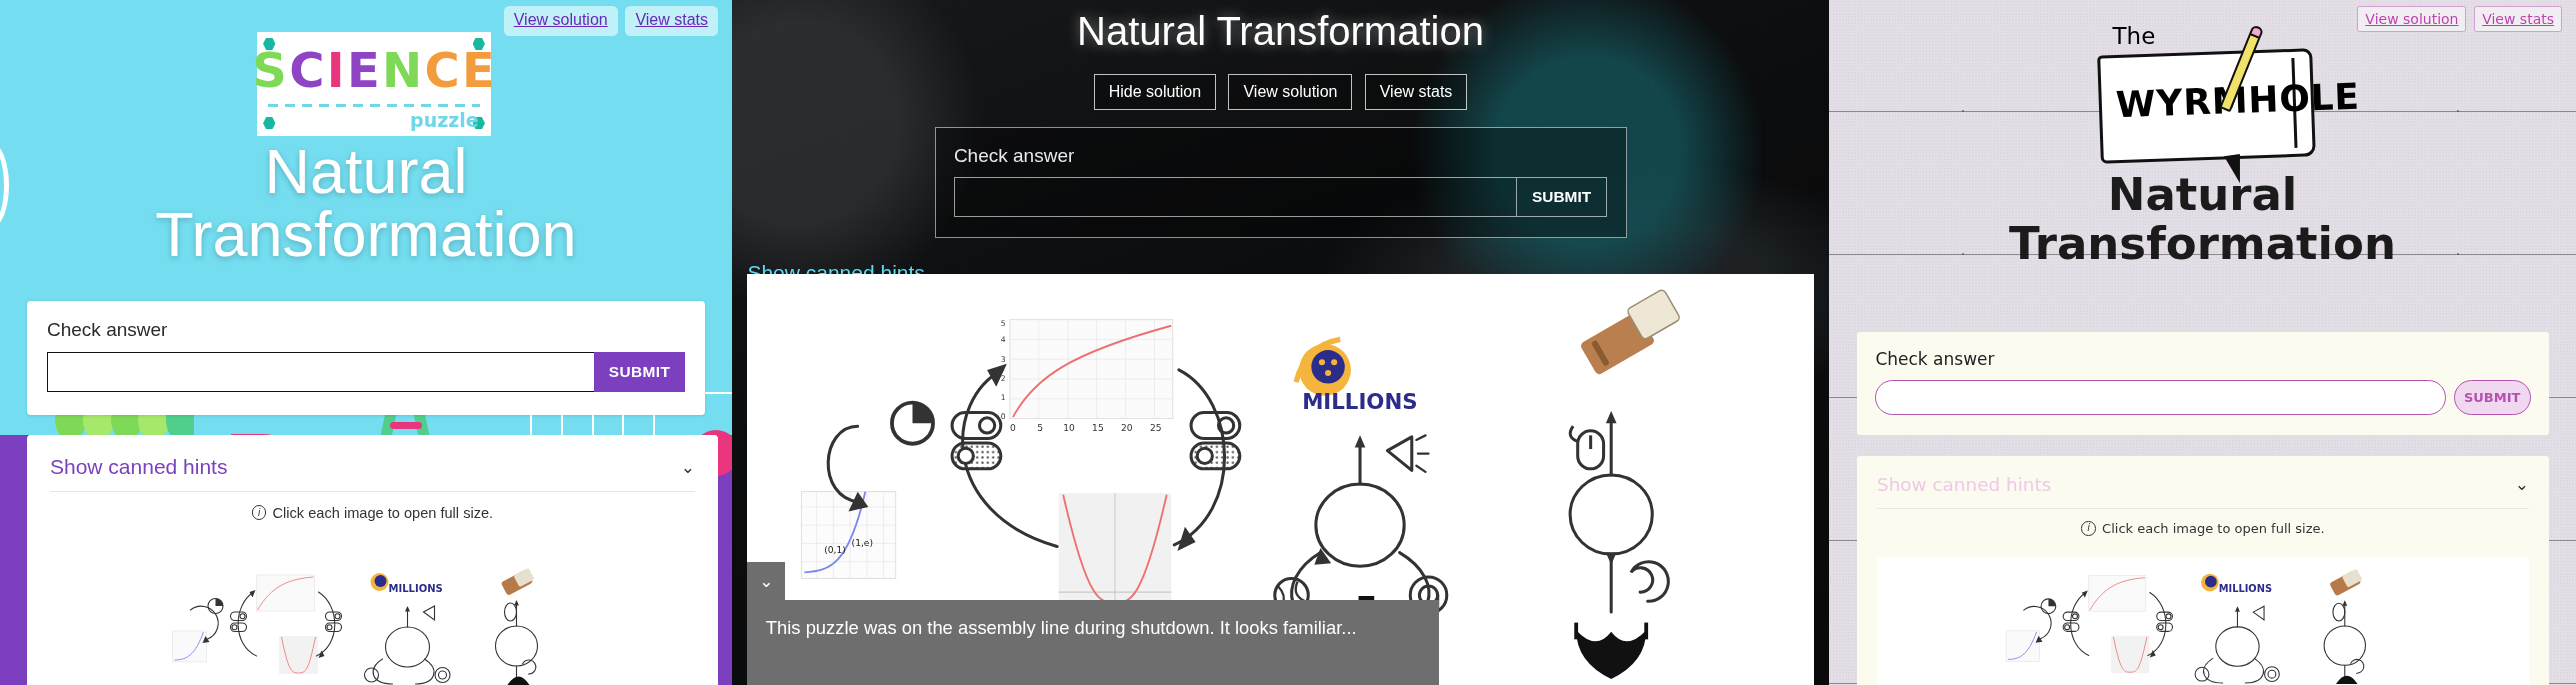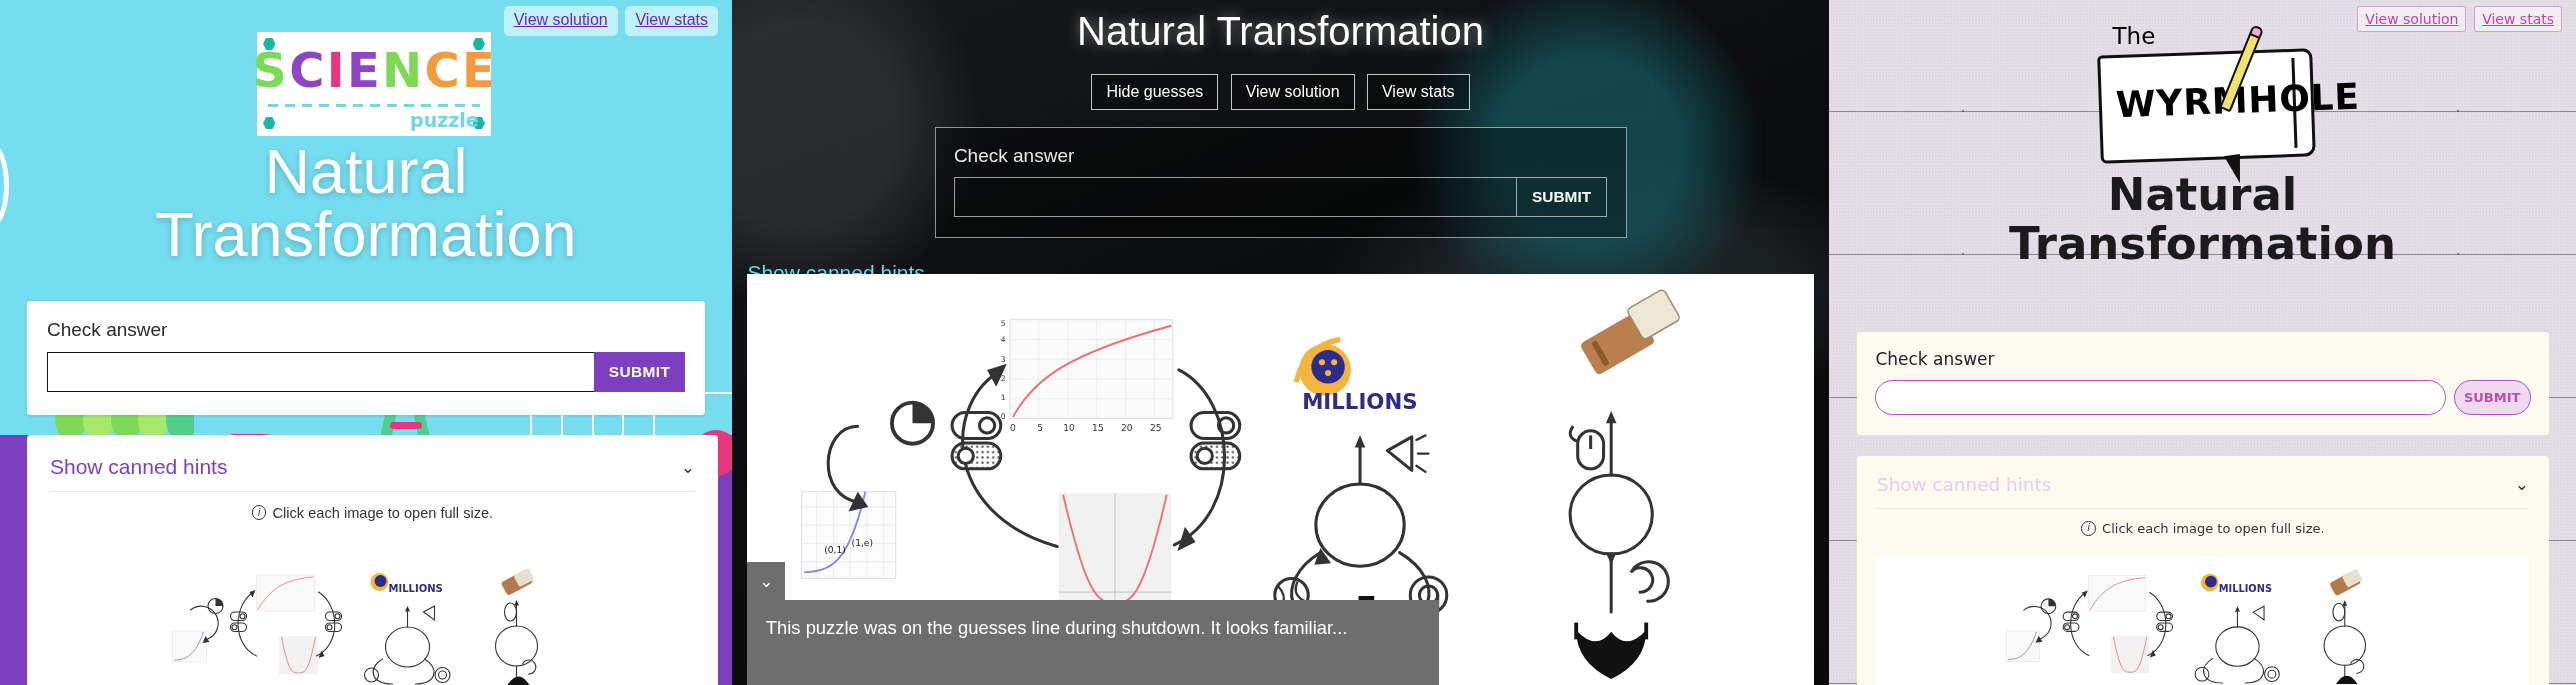--- a/index.html
+++ b/index.html
@@ -358,21 +358,21 @@
       </div>
     </div>
   </section>
 
   <section class="panel-dark">
     <div class="dk-hex"></div>
 
     <h1 class="dk-title">Natural Transformation</h1>
 
     <div class="dk-btns">
-      <button class="dk-btn">Hide guesses</button>
+      <button class="dk-btn">Hide solution</button>
       <button class="dk-btn">View solution</button>
       <button class="dk-btn">View stats</button>
     </div>
 
     <div class="dk-card">
       <div class="fieldlabel">Check answer</div>
       <div class="inputrow">
         <input type="text" placeholder="" style="">
         <button class="submit-dark">SUBMIT</button>
       </div>
@@ -516,21 +516,21 @@
           <line x1="1084" y1="458" x2="1084" y2="480" stroke="#111" stroke-width="5"></line>
           <line x1="1176" y1="458" x2="1176" y2="480" stroke="#111" stroke-width="5"></line>
         </g>
 
         <text x="788" y="512" font-size="118" font-weight="bold" fill="#111" font-family="DejaVu Sans, sans-serif">k</text>
       </svg>
     </div>
 
     <div class="toast-wrap">
       <div class="toast-tab">⌄</div>
-      <div class="toast-body">This puzzle was on the guesses line during shutdown. It looks familiar...</div>
+      <div class="toast-body">This puzzle was on the assembly line during shutdown. It looks familiar...</div>
     </div>
   </section>
 
   <section class="panel-wyrm">
     <div class="wy-grid"></div>
     <div class="wy-noise"></div>
 
     <div class="wy-top">
       <button class="wy-btn">View solution</button>
       <button class="wy-btn">View stats</button>

